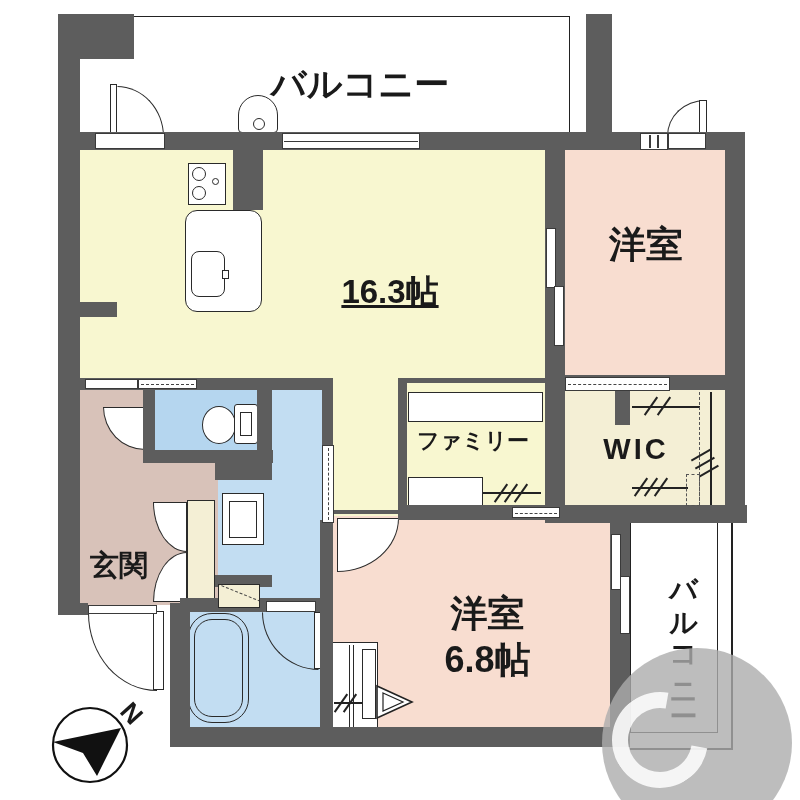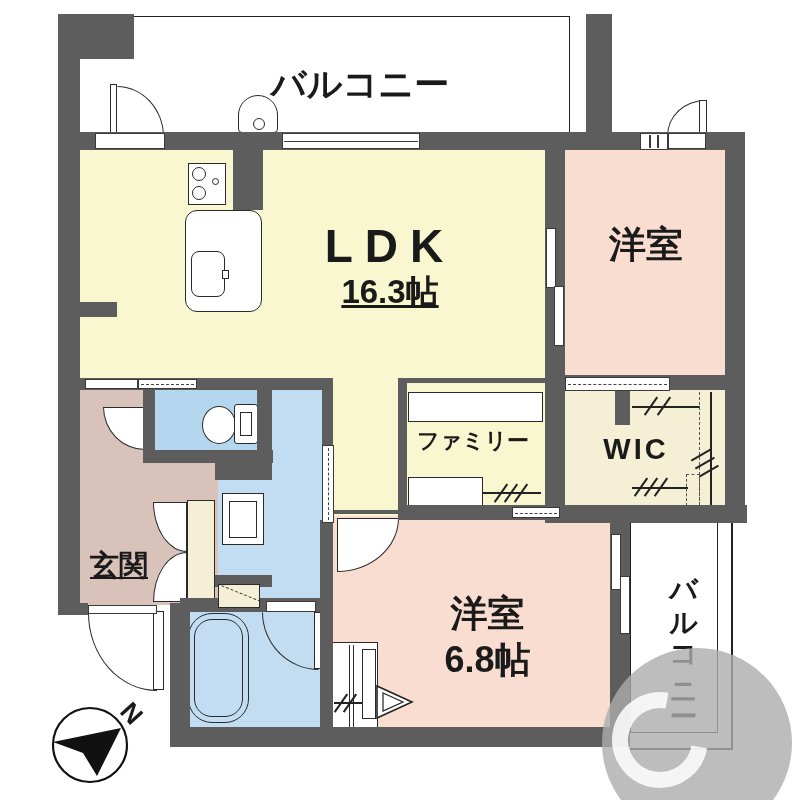--- a/index.html
+++ b/index.html
@@ -180,30 +180,29 @@
   <div class="tick" style="left:340px;top:692px;"></div>
   <div class="tick" style="left:349px;top:692px;"></div>
   <div class="dashedv" style="left:699px;top:392px;height:113px;"></div>
   <div class="linev" style="left:710px;top:392px;height:113px;"></div>
   <div class="tick" style="left:700px;top:444px;transform:rotate(60deg);"></div>
   <div class="tick" style="left:704px;top:452px;transform:rotate(60deg);"></div>
   <div class="tick" style="left:708px;top:460px;transform:rotate(60deg);"></div>
   <div class="dashedbox" style="left:686px;top:474px;width:14px;height:32px;"></div>
 
   <div class="label" style="left:230px;top:64px;width:260px;font-size:35px;">バルコニー</div>
-  <div class="label" style="left:290px;top:220px;width:200px;font-size:46px;letter-spacing:12px;">LDK</div>
   <div class="label" style="left:290px;top:273px;width:200px;font-size:33px;text-decoration:underline;">16.3帖</div>
   <div class="label" style="left:567px;top:224px;width:158px;font-size:37px;">洋室</div>
   <div class="label" style="left:390px;top:593px;width:195px;font-size:37px;">洋室</div>
   <div class="label" style="left:390px;top:639px;width:195px;font-size:36px;">6.8帖</div>
   <div class="label" style="left:400px;top:429px;width:146px;font-size:22px;line-height:24px;">
     <span style="position:static;display:block;">ファミリー</span>
   </div>
   <div class="label" style="left:565px;top:433px;width:142px;font-size:29px;letter-spacing:3px;">WIC</div>
-  <div class="label" style="left:70px;top:549px;width:98px;font-size:29px;text-decoration:underline;">玄関</div>
+  <div class="label" style="left:70px;top:549px;width:98px;font-size:29px;">玄関</div>
   <div class="label vtext" style="left:661px;top:546px;width:38px;height:172px;font-size:28px;">バルコニー</div>
 
   <svg style="left:48px;top:700px;z-index:30;" width="110" height="100" viewBox="0 0 110 100">
     <circle cx="42" cy="45" r="37" fill="none" stroke="#111" stroke-width="2.2"></circle>
     <polygon points="73,28 5,42 35,53 49,76" fill="#111"></polygon>
   </svg>
   <div id="north-label" style="left:122px;top:698px;">N</div>
 
   <div id="watermark"></div>
   <div id="watermark-ring"></div>

